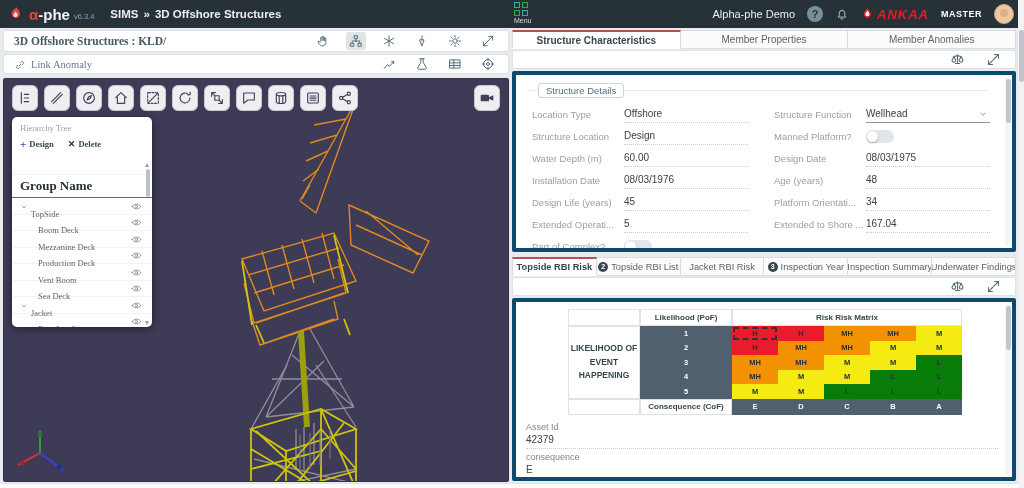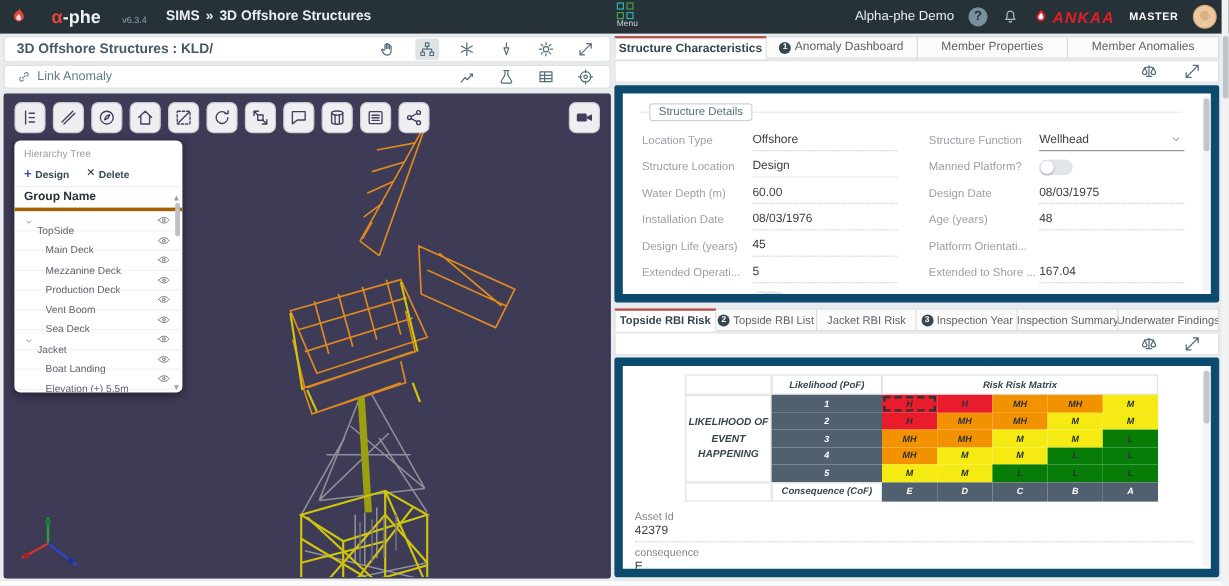--- a/index.html
+++ b/index.html
@@ -2,63 +2,63 @@
 <html><head>
 <meta charset="utf-8">
 <style>
   * { margin:0; padding:0; box-sizing:border-box; }
   html,body { width:1024px; height:488px; overflow:hidden; }
   body { font-family:"Liberation Sans","DejaVu Sans",sans-serif; background:#e9ecef; position:relative; }
   .ic { display:inline-block; vertical-align:middle; }
 
   
   .topbar { position:absolute; left:0; top:0; width:1024px; height:28px; background:#263238; color:#fff; display:flex; align-items:center; z-index:30; }
-  .brand { display:flex; align-items:center; gap:18px; padding-left:8px; }
+  .brand { display:flex; align-items:center; gap:4px; padding-left:8px; }
   .logo-text { font-size:15px; font-weight:600; color:#f1f3f4; }
   .logo-text .alpha { color:#e8453c; }
   .logo-ver { font-size:7.5px; color:#90a4ae; margin-top:4px; }
   .crumb { display:flex; align-items:center; gap:5px; margin-left:16px; font-size:11.5px; font-weight:bold; color:#eceff1; }
   .menu-block { position:absolute; left:514px; top:2px; width:30px; text-align:left; cursor:pointer; }
   .menu-grid { display:grid; grid-template-columns:6px 6px; grid-gap:2px; }
   .menu-grid span { width:6px; height:6px; border:1.4px solid #26b5a4; }
   .menu-grid span:nth-child(2), .menu-grid span:nth-child(3) { border-color:#43a047; }
   .menu-label { font-size:7px; color:#cfd8dc; margin-top:1px; }
   .topbar-right { position:absolute; right:10px; top:0; height:28px; display:flex; align-items:center; gap:12px; }
   .account-label { font-size:11px; color:#eceff1; }
   .q-circle { width:16px; height:16px; border-radius:50%; background:#78909c; color:#263238; font-size:11px; font-weight:bold; text-align:center; line-height:16px; }
   .bell { color:#b0bec5; }
   .ankaa { display:flex; align-items:center; gap:2px; }
   .ankaa-text { color:#e31e24; font-weight:bold; font-size:13px; letter-spacing:1px; font-style:italic; }
   .role-label { font-size:9px; font-weight:bold; color:#fff; letter-spacing:.5px; }
   .avatar { width:20px; height:20px; border-radius:50%; background:#ecc79f; border:1px solid #cfa878; position:relative; overflow:hidden; }
   .avatar:after { content:""; position:absolute; left:5px; top:4px; width:8px; height:8px; border-radius:50%; background:#d9b088; }
 
   
-  .left-col { position:absolute; left:3px; top:30px; width:506px; height:452px; }
+  .left-col { position:absolute; left:3px; top:30px; width:506px; height:452px;font-family:Liberation Serif, serif; }
   .panel-row { background:#fff; border:1px solid #dde1e4; border-radius:3px; display:flex; align-items:center; padding:0 10px; position:relative; }
   .lp-header { height:22px; margin-bottom:2px; }
   .lp-title { font-size:11.5px; font-weight:bold; color:#455a64; }
   .row-icons { margin-left:auto; display:flex; align-items:center; gap:13px; color:#546e7a; }
   .hbtn { width:20px; height:18px; display:flex; align-items:center; justify-content:center; border-radius:3px; cursor:pointer; color:#546e7a; background:transparent; border:none; }
   .hbtn.active { background:#e1e4e7; }
   .lp-sub { height:20px; margin-bottom:2px; }
   .link-label { font-size:10.5px; color:#607d8b; margin-left:5px; }
   .viewport { position:absolute; left:0; top:48px; width:506px; height:404px; background:#3e3b57; border:1px solid #32304a; border-radius:2px; overflow:hidden; }
   .vp-toolbar { position:absolute; left:8px; top:6px; display:flex; gap:6px; z-index:5; }
   .vp-btn { width:26px; height:26px; border-radius:6px; background:#efeff2; color:#413e5e; border:1px solid #c9c9d4; display:flex; align-items:center; justify-content:center; cursor:pointer; }
   .vp-cam { position:absolute; right:8px; top:6px; z-index:5; }
 
   
   .tree { position:absolute; left:8px; top:38px; width:140px; height:210px; background:#fff; border-radius:5px; box-shadow:0 2px 8px rgba(0,0,0,.45); z-index:6; overflow:hidden; font-size:8.5px; }
   .tree-title { color:#9aa0a6; font-size:8.5px; padding:6px 8px 3px; }
   .tree-actions { display:flex; gap:14px; padding:3px 8px 5px; align-items:center; }
   .tree-actions .act { display:flex; align-items:center; gap:3px; font-size:8.5px; color:#37474f; font-weight:bold; cursor:pointer; }
   .act .plus { color:#3949ab; font-size:11px; font-weight:bold; line-height:8px; }
   .act .cross { color:#263238; font-size:9px; font-weight:bold; }
-  .tree-colhead { font-size:10px; font-weight:bold; color:#263238; padding:3px 8px; border-top:1px solid #eceff1; border-bottom:3px solid #a16207; }
+  .tree-colhead { font-size:13px; font-weight:bold; color:#263238; padding:3px 8px; border-top:1px solid #eceff1; border-bottom:1px solid #a16207;margin-top:20px; }
   .tree-list { position:relative; }
   .tree-row { display:flex; align-items:center; height:16.5px; border-bottom:1px solid #f0f2f4; padding:0 10px 0 8px; color:#5f6368; cursor:pointer; }
   .tree-row .lbl { white-space:nowrap; overflow:hidden;margin-top:16px; }
   .tree-row .eye { margin-left:auto; color:#757575; }
   .tree-row .chev { color:#5f6368; margin-right:3px; }
   .tree-row.child { padding-left:26px; }
   .tree-scroll { position:absolute; right:1px; top:46px; bottom:2px; width:7px; }
   .tree-scroll .tri { position:absolute; left:1px; width:0; height:0; border-left:2.5px solid transparent; border-right:2.5px solid transparent; }
   .tri.up { top:0; border-bottom:4px solid #9e9e9e; }
   .tri.dn { bottom:0; border-top:4px solid #9e9e9e; }
@@ -70,21 +70,21 @@
 
   
   .right-col { position:absolute; left:512px; top:30px; width:504px; height:452px; }
   .tabs { display:flex; height:19px; }
   .tab { flex:1; background:#fbfbfc; border:1px solid #d9dde0; border-left-width:0; display:flex; align-items:center; justify-content:center; gap:3px; font-size:10px; color:#5f6368; cursor:pointer; white-space:nowrap; overflow:hidden; }
   .tab:first-child { border-left-width:1px; }
   .tab.active { background:#fff; border-top:2.5px solid #b5524e; border-bottom-color:#fff; color:#37474f; font-weight:bold; }
   .tabs.small .tab { font-size:9.3px; }
   .badge { min-width:10px; height:10px; border-radius:50%; background:#37474f; color:#fff; font-size:7px; font-weight:bold; display:flex; align-items:center; justify-content:center; padding:0 1px; }
   .mini-toolbar { height:19px; background:#fff; border:1px solid #e0e3e6; border-radius:2px; margin-top:1px; display:flex; align-items:center; justify-content:flex-end; gap:16px; padding:0 12px; color:#455a64; }
-  .card { background:#fff; border:7px solid #0c4a6e; border-radius:2px; position:relative; margin-top:2px; overflow:hidden; }
+  .card { background:#fff; border:4px solid #0c4a6e; border-radius:2px; position:relative; margin-top:2px; overflow:hidden; }
   .card .vscroll { position:absolute; right:1px; top:2px; bottom:2px; width:6px; background:#f4f5f6; border-radius:3px; }
   .card .vscroll .vthumb { position:absolute; left:.5px; top:2px; width:5px; height:44px; background:#c2c6ca; border-radius:3px; }
 
   
   .details-card { height:181px; }
   .legend-row { position:relative; margin:8px 14px 2px; height:14px; }
   .legend-row .hline { position:absolute; left:0; right:10px; top:7px; border-top:1px solid #e6e9eb; }
   .legend-pill { position:absolute; left:8px; top:0; background:#fff; border:1px solid #ccd3d8; border-radius:3px; font-size:9.5px; color:#546e7a; padding:1px 7px; }
   .fields { padding:4px 22px 0 16px; display:grid; grid-template-columns:1fr 1fr; column-gap:26px; }
   .field { display:flex; align-items:center; height:22px; }
@@ -93,21 +93,21 @@
   .field .fctrl.select { border-bottom:1px solid #8d959c; }
   .field .fctrl.notog { border-bottom:none; }
   .fval { font-size:10px; color:#3c4043; }
   .fctrl .chev { position:absolute; right:2px; color:#5f6368; }
   .toggle { width:28px; height:13px; border-radius:7px; background:#e2e6eb; position:relative; cursor:pointer; flex:none; }
   .toggle .knob { position:absolute; top:1px; left:1px; width:11px; height:11px; border-radius:50%; background:#fff; box-shadow:0 1px 2px rgba(0,0,0,.3); }
 
   
   .risk-card { height:183px; }
   .matrix { margin:7px 0 0 52px; display:grid; font-weight:bold; }
-  .mcell { display:flex; align-items:center; justify-content:center; font-size:7.5px;font-style:italic; }
+  .mcell { display:flex; align-items:center; justify-content:center; font-size:7.5px; }
   .mwhite { background:#fff; border:1px solid #dfe3e6; color:#37474f; }
   .mslate { background:#51606f; color:#fff; }
   .mhead { font-size:8px; }
   .mlabel { font-size:8.5px; text-align:center; line-height:1.55; color:#37474f; border:1px solid #dfe3e6; background:#fff; }
   .mrisk { color:#263238; cursor:pointer; }
   .mrisk.sel { outline:2px dashed #333; outline-offset:-3px; }
   .risk-fields { padding:4px 14px 0 10px; }
   .rfield { margin-top:3px; }
   .rfield .rlabel { font-size:9px; color:#80868b; }
   .rfield .rval { font-size:10px; color:#3c4043; border-bottom:1px dotted #c8ced4; padding:2px 0 3px; min-height:14px; }
@@ -368,21 +368,21 @@
             <span class="chev"><svg class="ic" viewBox="0 0 24 24" width="8" height="8" fill="none" stroke="currentColor" stroke-width="1.7" stroke-linecap="round" stroke-linejoin="round">
                 <path d="M6.5 9.5L12 15l5.5-5.5"></path>
               </svg></span>
             <span class="lbl">TopSide</span>
             <span class="eye"><svg class="ic" viewBox="0 0 24 24" width="11" height="11" fill="none" stroke="currentColor" stroke-width="1.7" stroke-linecap="round" stroke-linejoin="round">
                 <path d="M2.5 12S6 6.8 12 6.8 21.5 12 21.5 12 18 17.2 12 17.2 2.5 12 2.5 12z"></path>
                 <circle cx="12" cy="12" r="2.4"></circle>
               </svg></span>
           </div>
           <div class="tree-row child">
-            <span class="lbl">Main Deck</span>
+            <span class="lbl">Boom Deck</span>
             <span class="eye"><svg class="ic" viewBox="0 0 24 24" width="11" height="11" fill="none" stroke="currentColor" stroke-width="1.7" stroke-linecap="round" stroke-linejoin="round">
                 <path d="M2.5 12S6 6.8 12 6.8 21.5 12 21.5 12 18 17.2 12 17.2 2.5 12 2.5 12z"></path>
                 <circle cx="12" cy="12" r="2.4"></circle>
               </svg></span>
           </div>
           <div class="tree-row child">
             <span class="lbl">Mezzanine Deck</span>
             <span class="eye"><svg class="ic" viewBox="0 0 24 24" width="11" height="11" fill="none" stroke="currentColor" stroke-width="1.7" stroke-linecap="round" stroke-linejoin="round">
                 <path d="M2.5 12S6 6.8 12 6.8 21.5 12 21.5 12 18 17.2 12 17.2 2.5 12 2.5 12z"></path>
                 <circle cx="12" cy="12" r="2.4"></circle>
@@ -449,24 +449,20 @@
     </div>
   </div>
 </div>
 
 <div class="right-col">
 
   <section>
     <div class="tabs" id="tabs-top">
         <div class="tab active">
           <span>Structure Characteristics</span>
-        </div>
-        <div class="tab">
-          <span class="badge">1</span>
-          <span>Anomaly Dashboard</span>
         </div>
         <div class="tab">
           <span>Member Properties</span>
         </div>
         <div class="tab">
           <span>Member Anomalies</span>
         </div>
       </div>
     <div class="mini-toolbar" id="toolbar-top">
         <button class="hbtn">
@@ -541,20 +537,23 @@
             </span>
           </div>
           <div class="field">
             <span class="flabel">Design Life (years)</span>
             <span class="fctrl">
               <span class="fval">45</span>
             </span>
           </div>
           <div class="field">
             <span class="flabel">Platform Orientati...</span>
+            <span class="fctrl">
+              <span class="fval">34</span>
+            </span>
           </div>
           <div class="field">
             <span class="flabel">Extended Operati...</span>
             <span class="fctrl">
               <span class="fval">5</span>
             </span>
           </div>
           <div class="field">
             <span class="flabel">Extended to Shore ...</span>
             <span class="fctrl">

